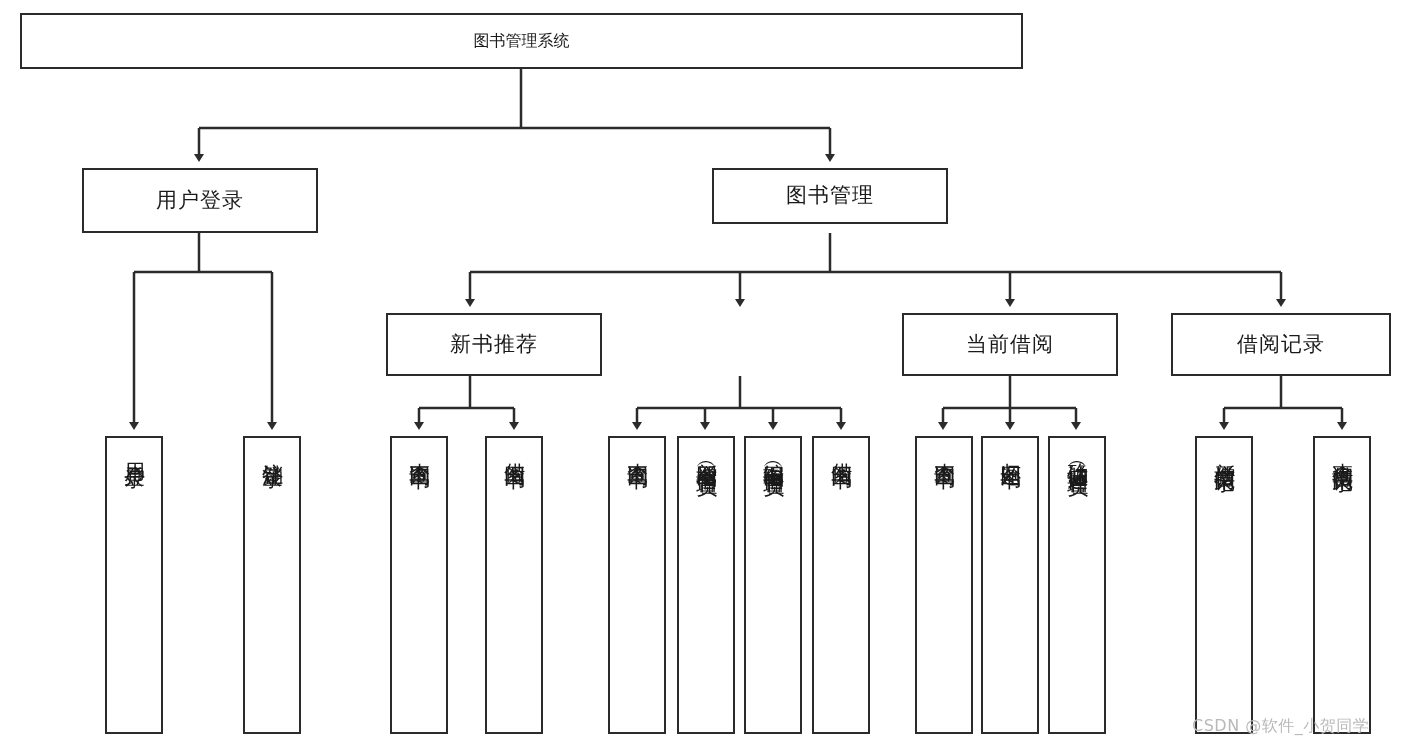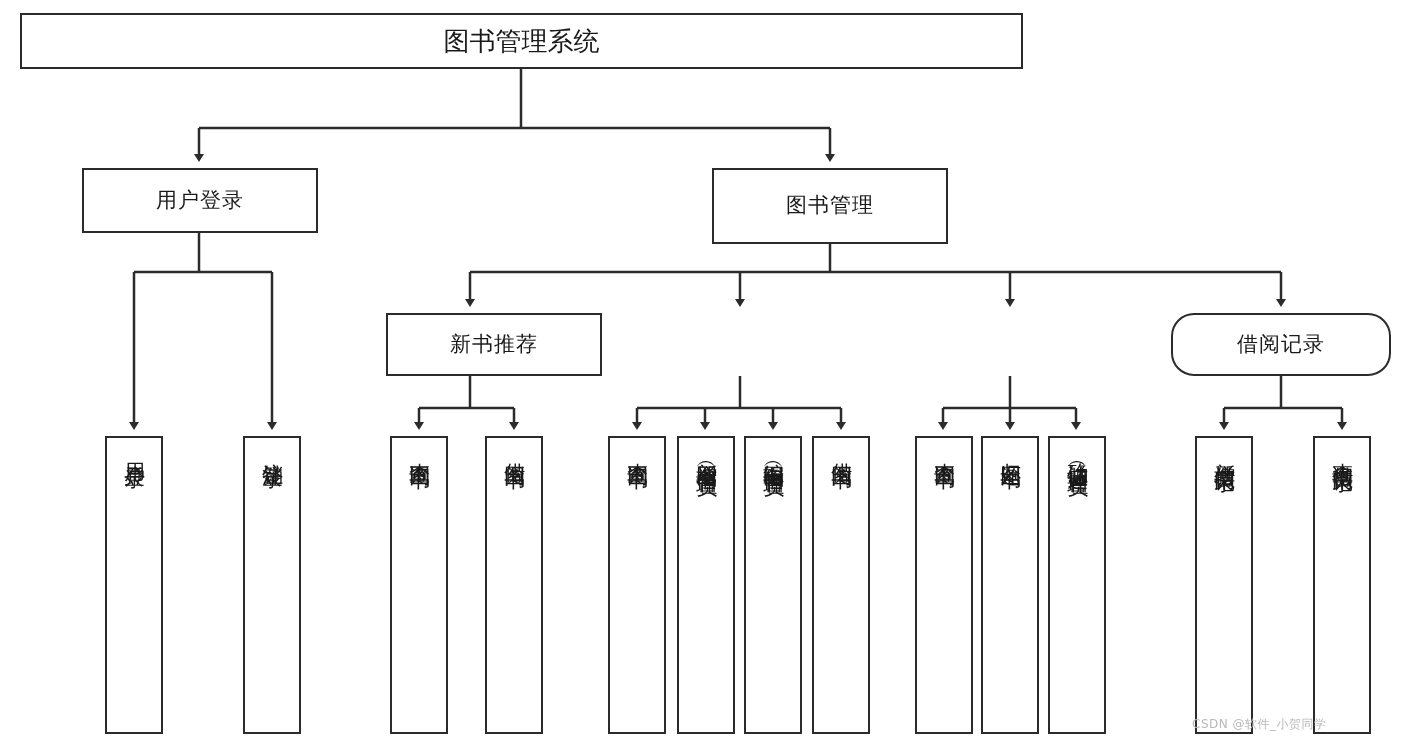--- a/index.html
+++ b/index.html
@@ -33,40 +33,40 @@
     align-items: center;
     justify-content: center;
     color: #1a1a1a;
   }
   .node.h {
     font-size: 21px;
     letter-spacing: 1px;
     line-height: 1.2;
   }
   .node.root {
-    font-size: 26px;
+    font-size: 16px;
   }
   .node.v {
     align-items: flex-start;
     justify-content: center;
     padding-top: 8px;
   }
   .vtext {
     writing-mode: vertical-rl;
     text-orientation: upright;
     font-size: 21px;
     line-height: 1.32;
     letter-spacing: 2px;
     white-space: pre;
     display: block;
     color: #1a1a1a;
   }
   .watermark {
     position: absolute;
-    font-size: 12px;
+    font-size: 16px;
     color: #b9b9b9;
     letter-spacing: 0.5px;
     white-space: nowrap;
     pointer-events: none;
   }
 </style>
 </head>
 <body>
 
 <div id="canvas">
@@ -122,28 +122,31 @@
     </g>
   </svg>
 
   <div class="node root" style="left:20px; top:13px; width:1003px; height:56px;">
     <span>图书管理系统</span>
   </div>
 
   <div class="node h" style="left:82px; top:168px; width:236px; height:65px;">
     <span>用户登录</span>
   </div>
-  <div class="node h" style="left:712px; top:168px; width:236px; height:76px;">
+  <div class="node h" style="left:712px; top:168px; width:236px; height:56px;">
     <span>图书管理</span>
   </div>
 
   <div class="node h" style="left:362px; top:313px; width:216px; height:63px;margin-left:24px;">
     <span>新书推荐</span>
   </div>
-  <div class="node h" style="left:1171px; top:313px; width:220px; height:63px;border-radius:23px;">
+  <div class="node h" style="left:902px; top:313px; width:216px; height:63px;">
+    <span>当前借阅</span>
+  </div>
+  <div class="node h" style="left:1171px; top:313px; width:220px; height:63px;">
     <span>借阅记录</span>
   </div>
 
   <div class="node v" style="left:105px; top:436px; width:58px; height:298px;">
     <span class="vtext">用户登录</span>
   </div>
   <div class="node v" style="left:243px; top:436px; width:58px; height:298px;">
     <span class="vtext">注销登录</span>
   </div>
 

